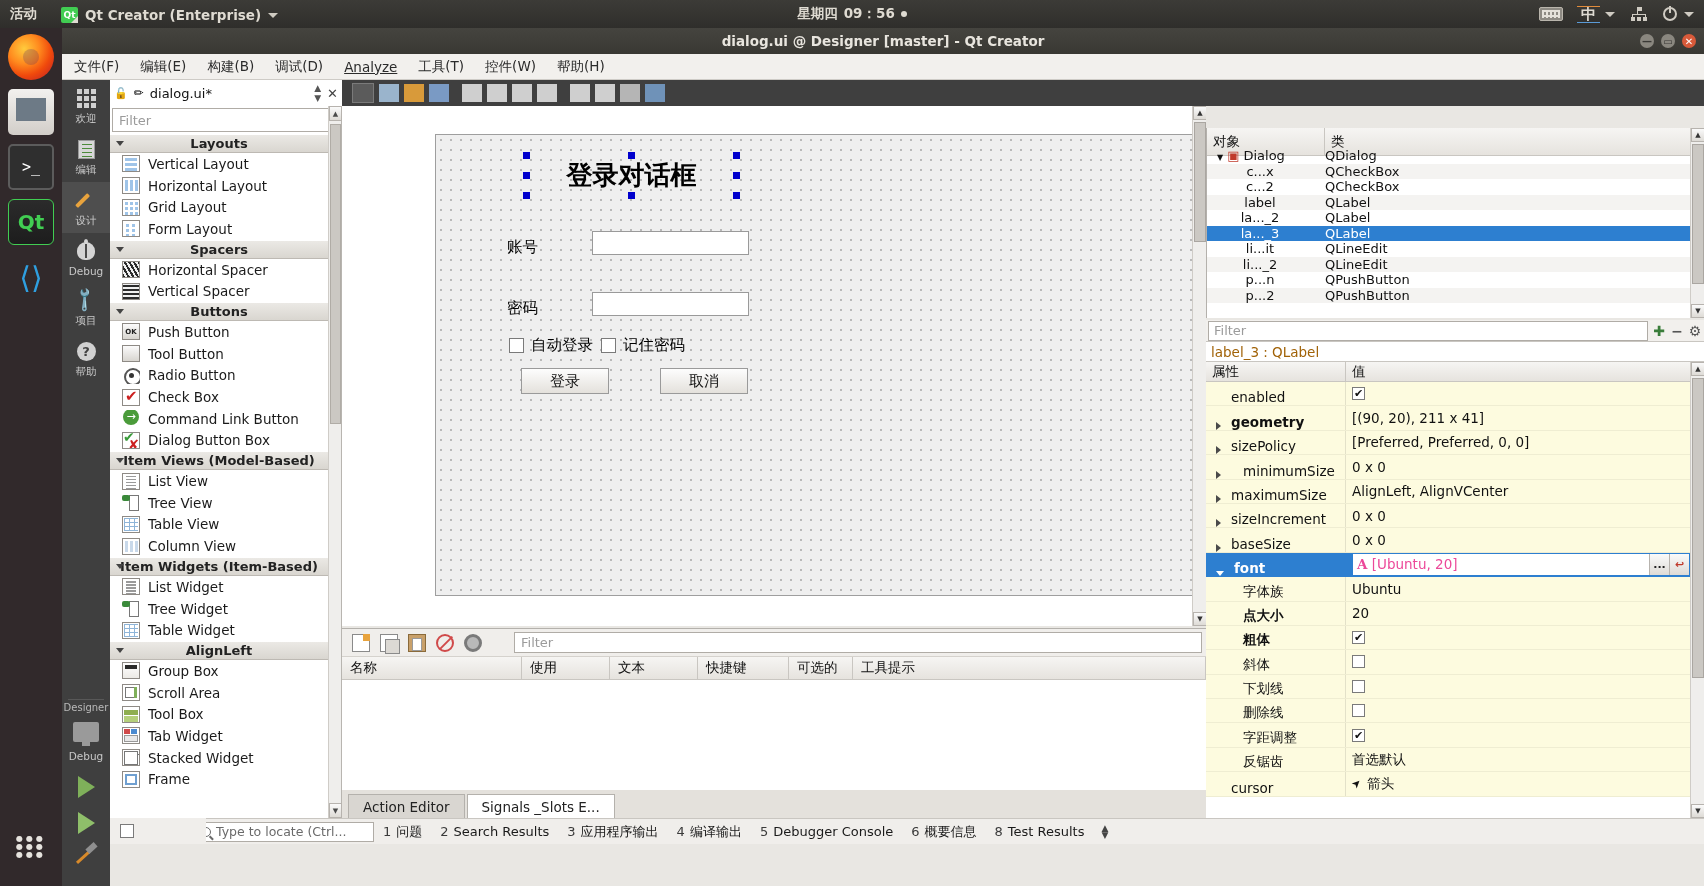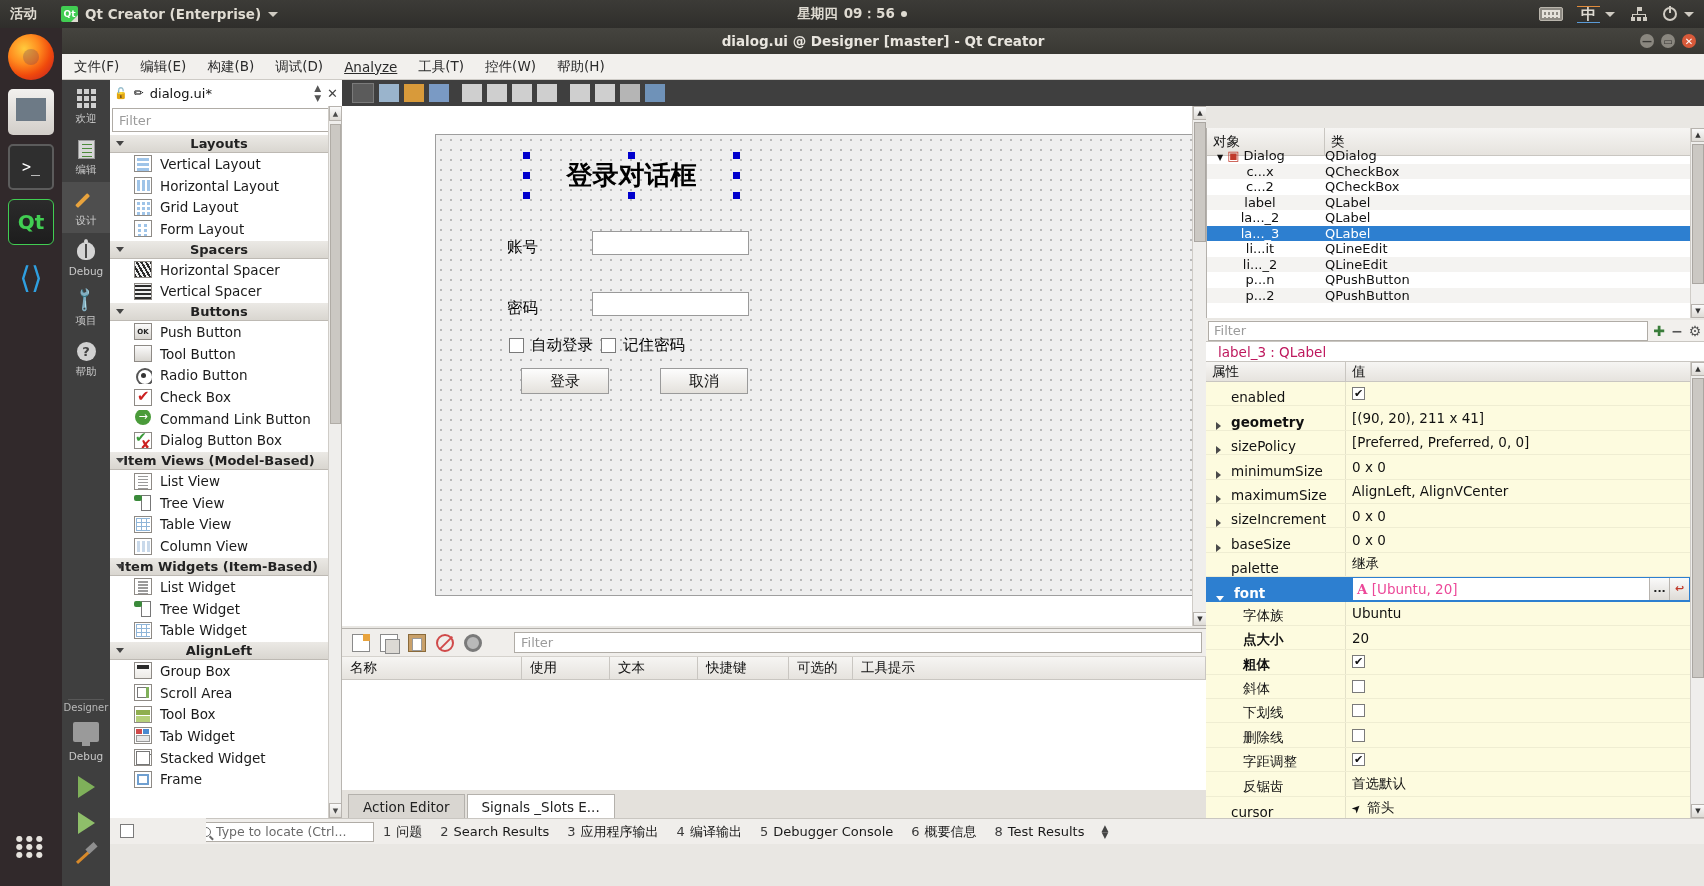--- a/index.html
+++ b/index.html
@@ -9,21 +9,21 @@
     font-size: 13px;
     background:#d6d3cd;
     -webkit-font-smoothing: antialiased;
   }
   
   #gnome-bar{
     position:absolute; left:0; top:0; width:1704px; height:28px;
     background:linear-gradient(to bottom,#3c3b37,#2f2e2b);
     color:#dfdbd2; display:flex; align-items:center; font-size:13.5px; font-weight:bold;
   }
-  #gnome-bar .g-left{display:flex;align-items:center;gap:10px;padding-left:10px;}
+  #gnome-bar .g-left{display:flex;align-items:flex-end;gap:10px;padding-left:10px;}
   #gnome-bar .g-center{position:absolute;left:0;right:0;text-align:center;pointer-events:none;}
   #gnome-bar .g-right{position:absolute;right:10px;display:flex;align-items:center;gap:16px;}
   .qt-logo-small{
     width:17px;height:16px;background:#41cd52;border-radius:2px;color:#fff;
     font-size:9px;font-weight:bold;display:flex;align-items:center;justify-content:center;
     position:relative;
   }
   .qt-logo-small:after{content:"";position:absolute;right:0;bottom:0;width:7px;height:7px;background:#dfdbd2;
     clip-path:polygon(100% 0,100% 100%,0 100%);}
   .tri-down{width:0;height:0;border-left:5px solid transparent;border-right:5px solid transparent;border-top:5px solid #cfcbc2;}
@@ -106,21 +106,21 @@
   #wb-tabtop{position:absolute;left:48px;top:52px;width:1594px;height:26px;background:#3f3f3f;display:flex;align-items:center;}
   .wb-filter{height:24px;margin:2px;border:1px solid #b0aca6;background:#fff;color:#9b9b9b;
     display:flex;align-items:center;padding-left:6px;font-size:13px;}
   .wb-scroll{position:absolute;right:0;top:0;width:13px;height:100%;background:#efeeec;border-left:1px solid #cfccc7;}
   .wb-thumb{position:absolute;left:1px;top:18px;width:11px;height:300px;background:#cbc8c3;border:1px solid #b0aca6;}
   .wb-arrow{width:13px;height:15px;background:linear-gradient(#fafafa,#dedbd6);border:1px solid #b7b3ae;
     display:flex;align-items:center;justify-content:center;font-size:7px;color:#4a4a4a;}
   .cat{height:19px;background:linear-gradient(#ebe9e5,#d9d6d0);border-top:1px solid #fff;border-bottom:1px solid #bdb9b3;
     display:flex;align-items:center;justify-content:center;font-weight:bold;font-size:13px;color:#222;position:relative;}
   .cat .tw{position:absolute;left:6px;width:0;height:0;border-left:4.5px solid transparent;border-right:4.5px solid transparent;border-top:5px solid #444;}
-  .wrow{height:21.7px;display:flex;align-items:center;gap:8px;padding-left:24px;font-size:13.5px;color:#1a1a1a;}
+  .wrow{height:21.7px;display:flex;align-items:center;gap:8px;padding-left:12px;font-size:13.5px;color:#1a1a1a;}
   .wico{width:18px;height:17px;flex:none;border:1px solid #8e8a85;background:#fff;position:relative;overflow:hidden;}
   .ic-vl:after{content:"";position:absolute;left:2px;right:2px;top:2px;height:3px;background:#9fc4e8;
     box-shadow:0 5px 0 #9fc4e8,0 10px 0 #9fc4e8;}
   .ic-hl:after{content:"";position:absolute;top:2px;bottom:2px;left:2px;width:3px;background:#9fc4e8;
     box-shadow:5px 0 0 #9fc4e8,10px 0 0 #9fc4e8;}
   .ic-gl:after{content:"";position:absolute;left:2px;top:2px;width:3px;height:3px;background:#9fc4e8;
     box-shadow:5px 0 0 #9fc4e8,10px 0 0 #9fc4e8,0 5px 0 #9fc4e8,5px 5px 0 #9fc4e8,10px 5px 0 #9fc4e8,
                0 10px 0 #9fc4e8,5px 10px 0 #9fc4e8,10px 10px 0 #9fc4e8;}
   .ic-fl:after{content:"";position:absolute;left:3px;top:3px;width:3px;height:3px;background:#9fc4e8;
     box-shadow:6px 0 0 #9fc4e8,0 5px 0 #9fc4e8,6px 5px 0 #9fc4e8,0 10px 0 #9fc4e8,6px 10px 0 #9fc4e8;}
@@ -210,21 +210,21 @@
   .ot-row.alt{background:#f4f3f1;}
   .ot-row.sel{background:#2d7fd0;color:#fff;}
   .ot-obj{width:112px;text-align:center;padding-right:6px;overflow:hidden;white-space:nowrap;}
   .ot-cls{flex:1;padding-left:6px;}
   .ot-scroll{position:absolute;right:0;top:0;width:14px;bottom:0;background:#efeeec;border-left:1px solid #cfccc7;}
 
   #propfilter{position:absolute;left:1144px;top:292px;width:498px;height:22px;background:#f2f0ed;display:flex;align-items:center;border-bottom:1px solid #c9c6c1;}
   .pf-input{flex:1;height:20px;margin:1px 2px;border:1px solid #b0aca6;background:#fff;color:#9b9b9b;display:flex;align-items:center;padding-left:5px;font-size:13px;}
   .pf-btn{width:18px;height:18px;display:flex;align-items:center;justify-content:center;font-size:14px;color:#3a7d3a;font-weight:bold;}
   #propheader{position:absolute;left:1144px;top:314px;width:498px;height:20px;background:#fff;
-    font-size:13.5px;color:#be185d;display:flex;align-items:center;padding-left:12px;border-bottom:1px solid #c9c6c1;}
+    font-size:13.5px;color:#a16207;display:flex;align-items:center;padding-left:5px;border-bottom:1px solid #c9c6c1;}
   #proptable{position:absolute;left:1144px;top:334px;width:498px;height:456px;background:#fff;overflow:hidden;}
   .pt-head{height:20px;background:linear-gradient(#f6f5f3,#e6e3de);border-bottom:1px solid #c9c6c1;display:flex;font-size:13.5px;color:#111;}
   .pt-head div{border-right:1px solid #c9c6c1;padding-left:6px;display:flex;align-items:center;}
   .pt-row{height:24.4px;display:flex;align-items:center;font-size:13.5px;color:#111;background:#fdfbdf;border-bottom:1px solid #efedd2;}
   .pt-row.sel{background:#2d7fd0;color:#fff;font-weight:bold;border-bottom:1px solid #2d7fd0;}
   .pt-name{width:140px;display:flex;align-items:flex-end;gap:4px;padding-left:10px;border-right:1px solid #e3e1c9;height:100%;}
   .pt-val{flex:1;display:flex;align-items:center;padding-left:6px;height:100%;}
   .pt-row.sel .pt-name{border-right:1px solid #2d7fd0;}
   .arrow-r{width:0;height:0;border-top:4px solid transparent;border-bottom:4px solid transparent;border-left:5px solid #4a4a4a;flex:none;}
   .arrow-d{width:0;height:0;border-left:4px solid transparent;border-right:4px solid transparent;border-top:5px solid #fff;flex:none;}
@@ -718,21 +718,21 @@
             <span class="arrow-r"></span>
             <span style="margin-left: 6px;">sizePolicy</span>
           </div>
           <div class="pt-val">
             <span>[Preferred, Preferred, 0, 0]</span>
           </div>
         </div>
         <div class="pt-row">
           <div class="pt-name">
             <span class="arrow-r"></span>
-            <span style="margin-left: 6px;">minimumSize</span>
+            <span style="margin-left: 18px;">minimumSize</span>
           </div>
           <div class="pt-val">
             <span>0 x 0</span>
           </div>
         </div>
         <div class="pt-row">
           <div class="pt-name">
             <span class="arrow-r"></span>
             <span style="margin-left: 6px;">maximumSize</span>
           </div>
@@ -749,29 +749,20 @@
             <span>0 x 0</span>
           </div>
         </div>
         <div class="pt-row">
           <div class="pt-name">
             <span class="arrow-r"></span>
             <span style="margin-left: 6px;">baseSize</span>
           </div>
           <div class="pt-val">
             <span>0 x 0</span>
-          </div>
-        </div>
-        <div class="pt-row">
-          <div class="pt-name">
-            <span class="nospace"></span>
-            <span style="margin-left: 6px;">palette</span>
-          </div>
-          <div class="pt-val">
-            <span>继承</span>
           </div>
         </div>
         <div class="pt-row sel">
           <div class="pt-name">
             <span class="arrow-d"></span>
             <span style="margin-left: 6px;">font</span>
           </div>
           <div class="pt-val">
             <div class="pt-edit">
               <span class="txt"><b style="font-family:'DejaVu Serif',serif;">A</b> [Ubuntu, 20]</span>

